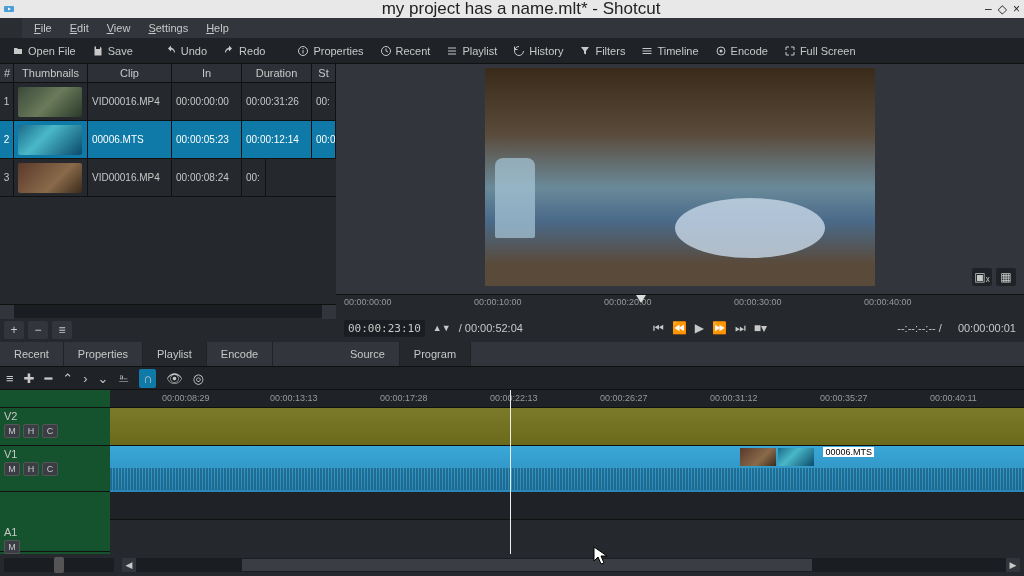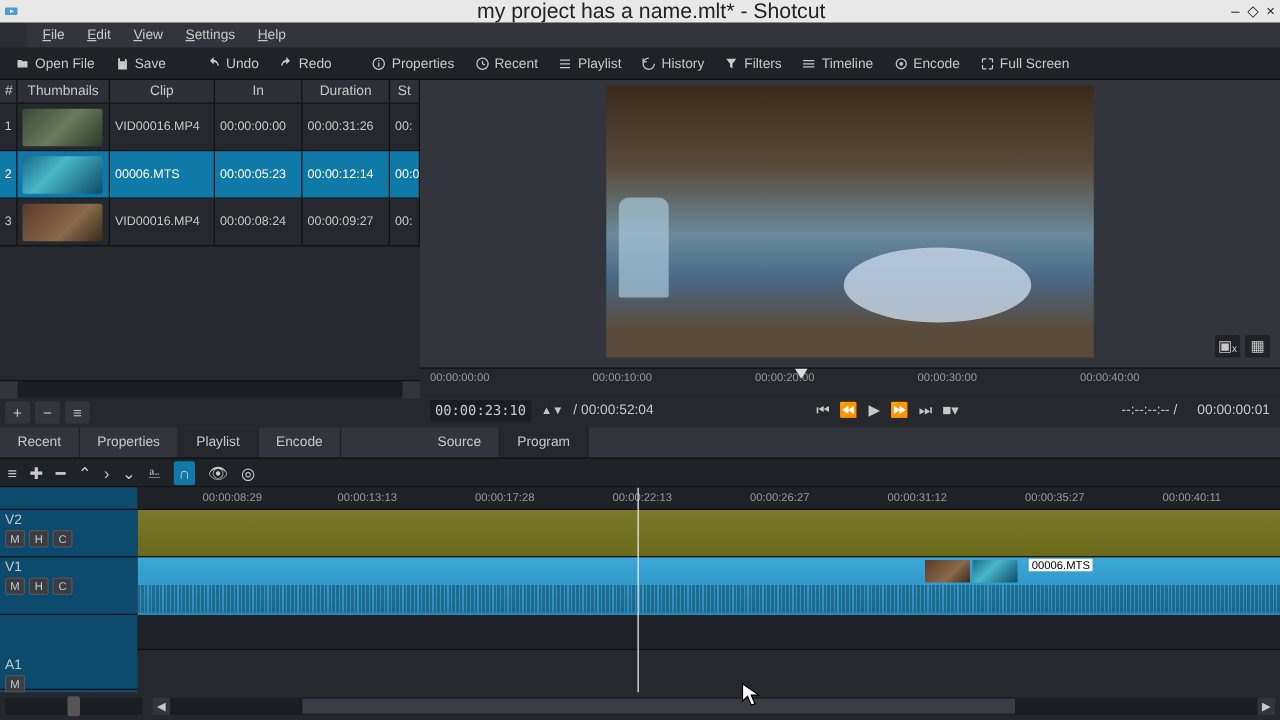--- a/index.html
+++ b/index.html
@@ -57,21 +57,21 @@
 .preview-ctrls .right { font-family: monospace; font-size: 11px; display: flex; gap: 16px; }
 .mid-tabs { height: 24px; background: #32363c; display: flex; align-items: stretch; }
 .tabrow { display: flex; }
 .tabrow span { padding: 4px 14px; cursor: pointer; border-right: 1px solid #222; display: flex; align-items: center; }
 .tabrow span.active { background: #25282d; }
 .tabrow.left { width: 336px; }
 .timeline-toolbar { height: 24px; background: #1f2226; display: flex; align-items: center; padding: 0 6px; gap: 10px; border-top: 1px solid #111; border-bottom: 1px solid #111; }
 .timeline-toolbar .tb { cursor: pointer; font-size: 13px; display: flex; align-items: center; }
 .timeline-toolbar .tb.active { background: #0f7aa8; padding: 2px 4px; border-radius: 2px; }
 .timeline { display: flex; flex: 1; background: #25282d; }
-.tl-labels { width: 110px; background: #0c4a6e; }
+.tl-labels { width: 110px; background: #14532d; }
 .tl-ruler-spacer { height: 18px; border-bottom: 1px solid #111; }
 .tl-track-label { border-bottom: 1px solid #111; padding: 2px 4px; }
 .tl-track-label.v2 { height: 38px; }
 .tl-track-label.v1 { height: 46px; }
 .tl-track-label.a1 { height: 28px; margin-top: 32px; }
 .tl-track-label .nm { font-size: 11px; margin-bottom: 2px; }
 .tl-track-label .chips { display: flex; gap: 3px; }
 .chip { width: 16px; height: 14px; background: #3a3e44; border: 1px solid #555; border-radius: 2px; font-size: 9px; display: flex; align-items: center; justify-content: center; cursor: pointer; }
 .tl-tracks { flex: 1; position: relative; overflow: hidden; }
 .tl-ruler { height: 18px; background: #1f2226; border-bottom: 1px solid #111; position: relative; }
@@ -232,21 +232,20 @@
       <div class="c-dur">00:00:12:14</div>
       <div class="c-st">00:0</div>
     </div>
     <div class="playlist-row">
       <div class="c-idx">3</div>
       <div class="c-thumb">
           <div class="thumb th3"></div>
         </div>
       <div class="c-clip">VID00016.MP4</div>
       <div class="c-in">00:00:08:24</div>
-      <div class="c-dur">00:00:09:27</div>
       <div class="c-st">00:</div>
     </div>
     <div style="flex:1"></div>
     <div class="pl-scroll-x"></div>
     <div class="pl-foot">
       <div class="sqbtn">+</div>
       <div class="sqbtn">−</div>
       <div class="sqbtn">≡</div>
     </div>
   </div>

